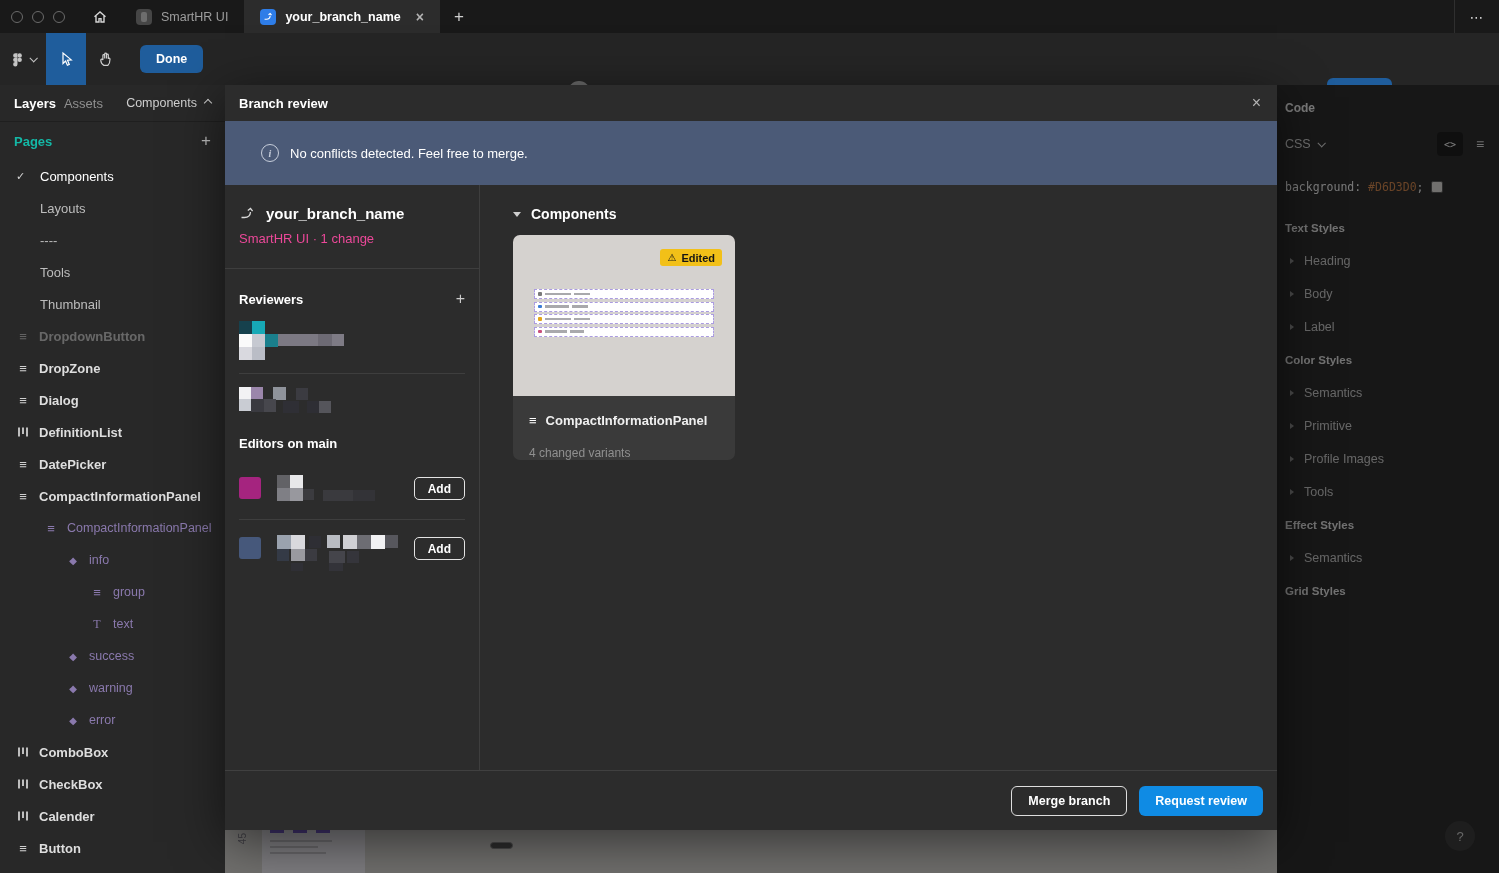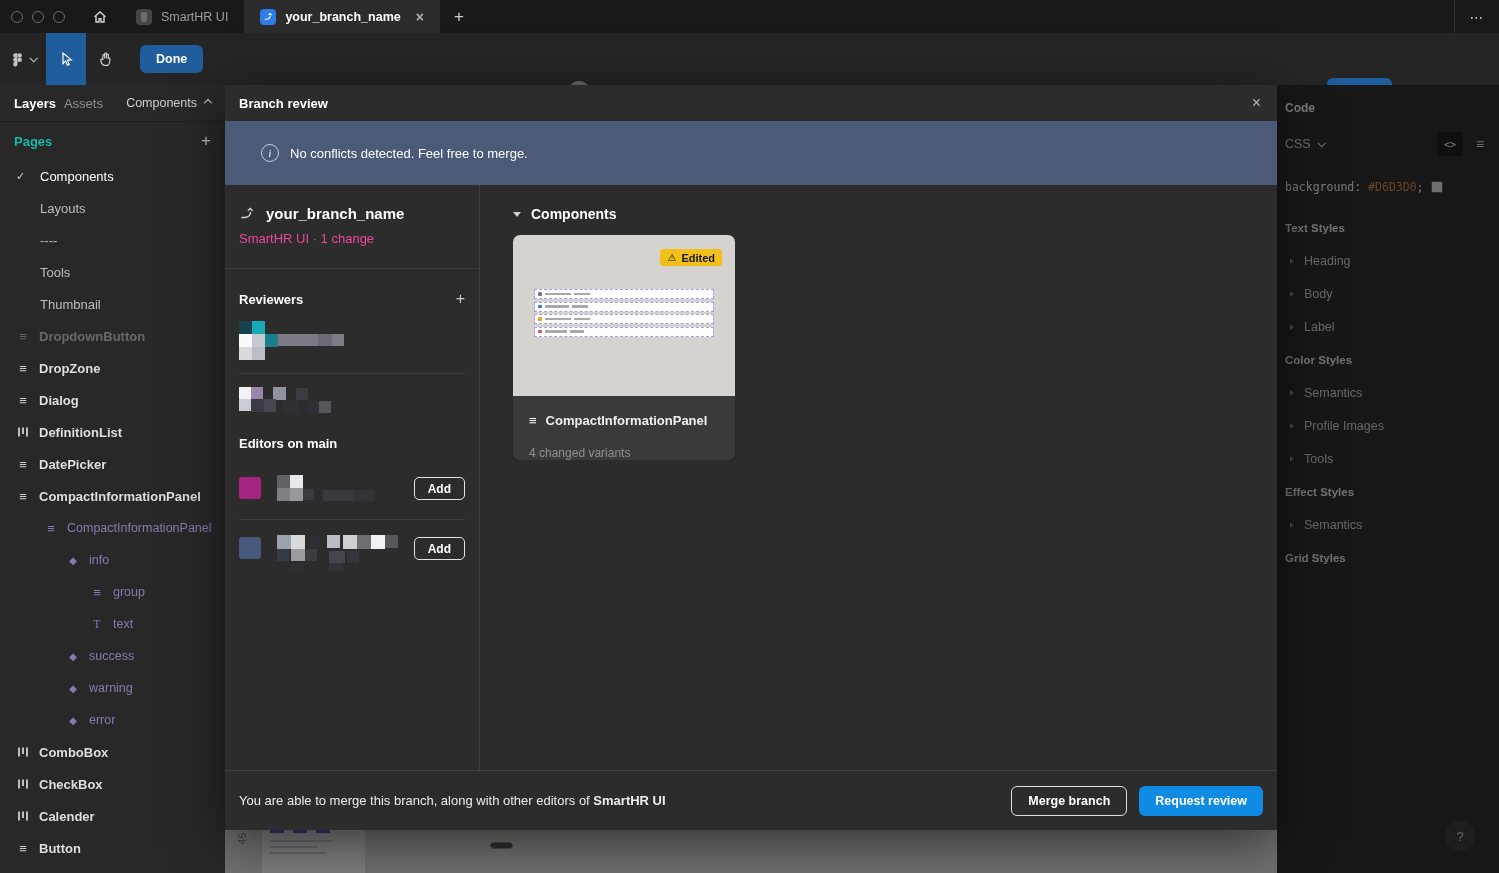--- a/index.html
+++ b/index.html
@@ -418,20 +418,24 @@
           <span class="tri-right"></span>
           <span>Label</span>
         </div>
       <div class="style-head">Color Styles</div>
       <div class="style-item">
           <span class="tri-right"></span>
           <span>Semantics</span>
         </div>
       <div class="style-item">
           <span class="tri-right"></span>
+          <span>Primitive</span>
+        </div>
+      <div class="style-item">
+          <span class="tri-right"></span>
           <span>Profile Images</span>
         </div>
       <div class="style-item">
           <span class="tri-right"></span>
           <span>Tools</span>
         </div>
       <div class="style-head">Effect Styles</div>
       <div class="style-item">
           <span class="tri-right"></span>
           <span>Semantics</span>
@@ -571,20 +575,19 @@
             <div class="card-name">
               <span class="licon">≡</span>
               <span>CompactInformationPanel</span>
             </div>
             <div class="card-meta">4 changed variants</div>
           </div>
         </div>
       </div>
     </div>
     <div class="m-footer">
-      <span><span>You are able to merge this branch, along with other editors of </span><b>SmartHR UI</b></span>
       <span class="mf-spacer"></span>
       <button class="merge-btn">Merge branch</button>
       <button class="review-btn">Request review</button>
     </div>
   </div>
 
 </div>
 
 </body></html>

